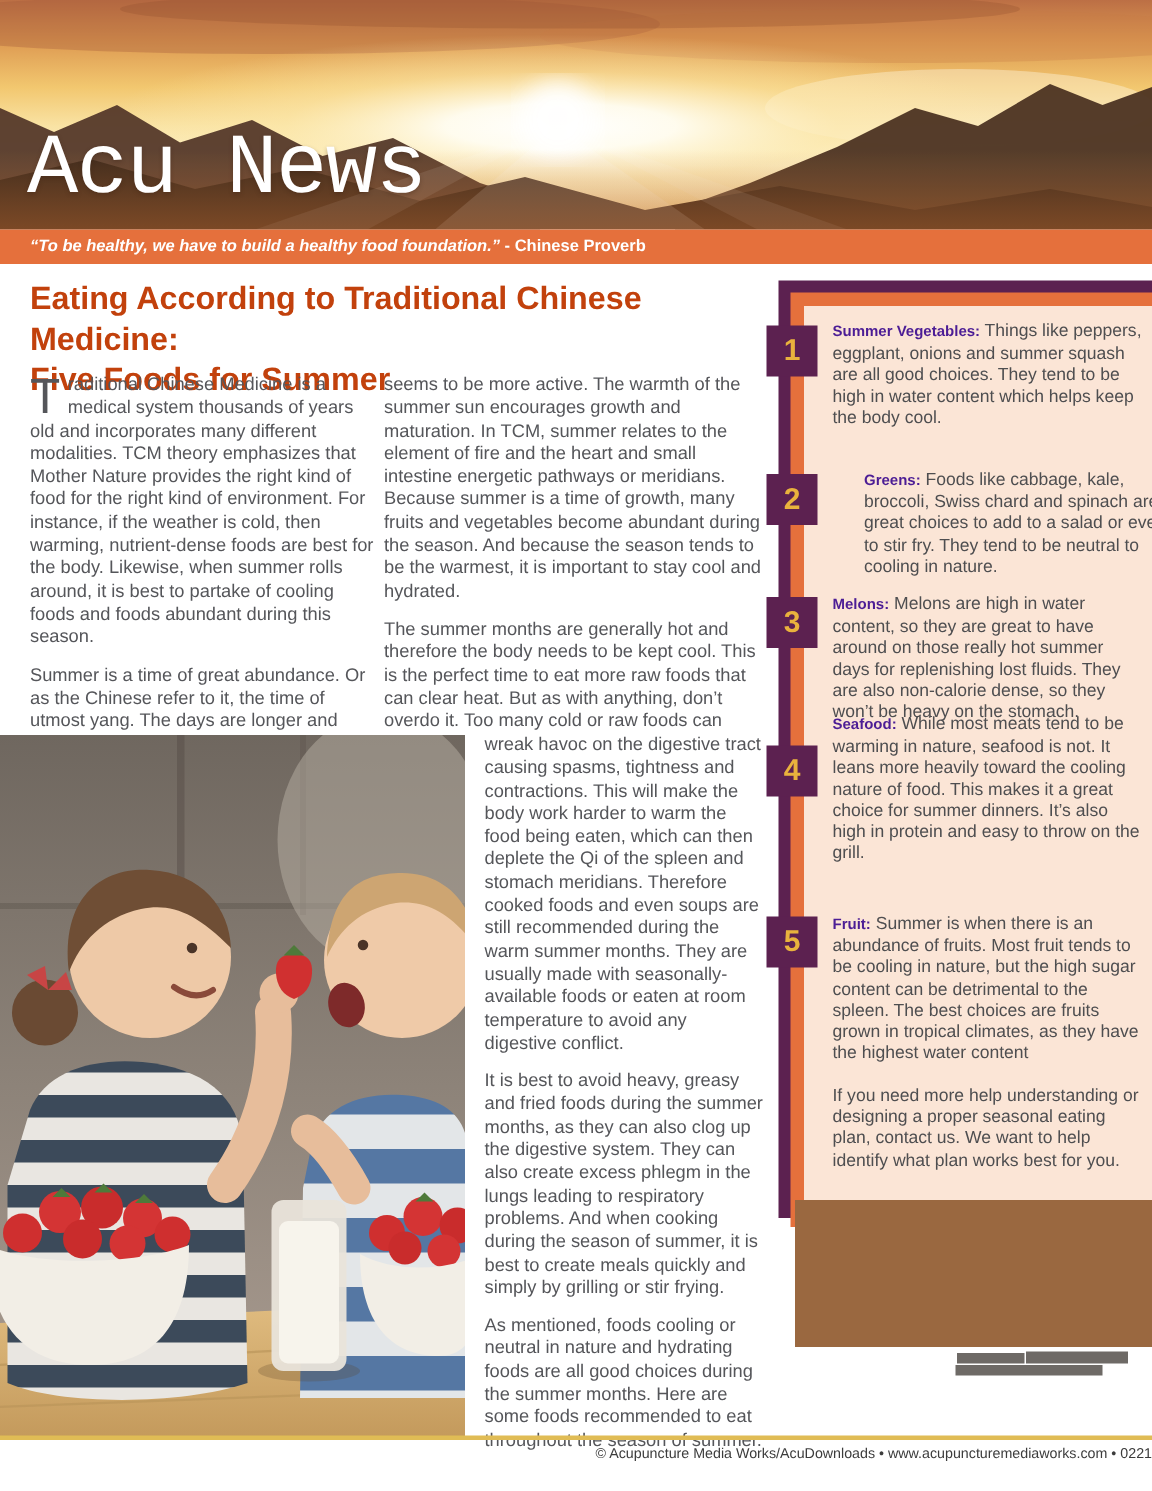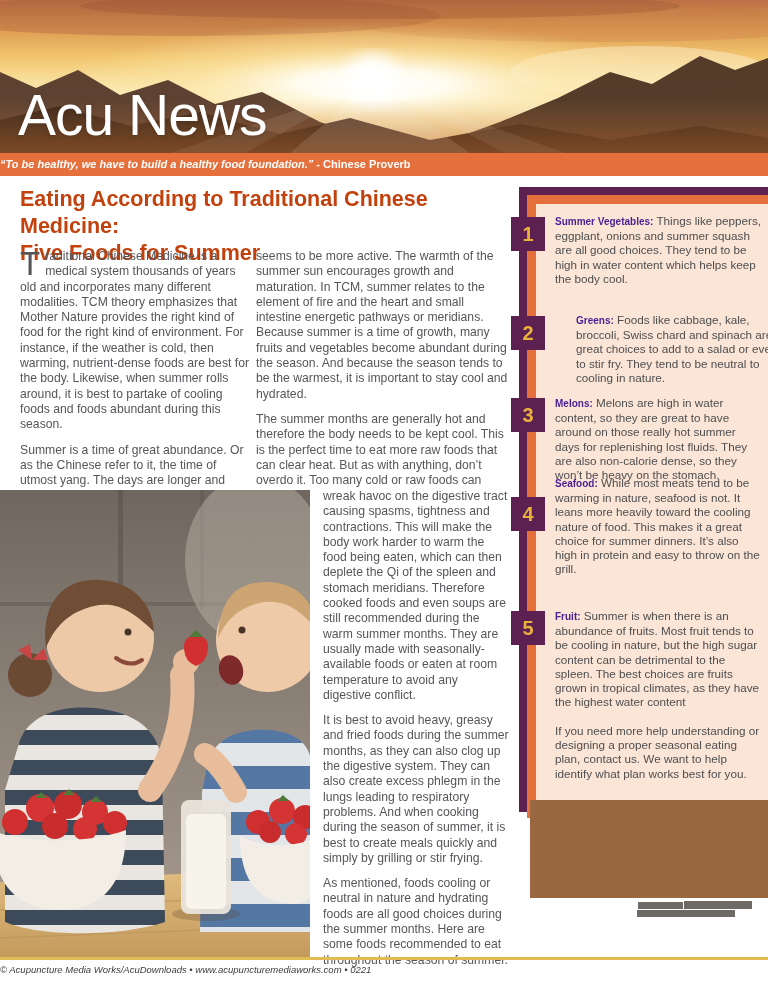--- a/index.html
+++ b/index.html
@@ -1,28 +1,28 @@
 <!DOCTYPE html>
 <html><head>
 <meta charset="utf-8">
 <style>
   html,body{margin:0;padding:0;background:#ffffff;}
   .page{position:relative;width:768px;height:994px;background:#ffffff;overflow:hidden;
         font-family:"Liberation Sans", sans-serif;}
 
   
-  .masthead{position:absolute;left:0;top:0;width:768px;height:153px;}
+  .masthead{position:absolute;left:0;top:0;width:768px;height:153px;font-family:Liberation Mono, monospace;}
   .masthead-art{position:absolute;left:0;top:0;width:768px;height:153px;display:block;}
   .masthead-title{position:absolute;left:18px;top:82px;font-size:57px;color:#ffffff;
                   letter-spacing:-1px;font-weight:normal;
                   text-shadow:0 1px 3px rgba(60,35,20,.35);}
 
   
   .quote-bar{position:absolute;left:0;top:153px;width:768px;height:23px;background:#e5703c;
-             color:#ffffff;font-size:11px;line-height:23px;box-sizing:border-box;
+             color:#ffffff;font-size:11px;line-height:23px;padding-left:20px;box-sizing:border-box;
              font-weight:bold;white-space:nowrap;}
   .quote-italic{font-style:italic;}
   .quote-attrib{font-style:normal;}
 
   
   .article-title{position:absolute;left:20px;top:186px;width:500px;color:#c2410c;
                  font-size:21.5px;font-weight:bold;line-height:27px;}
   .bodycol{position:absolute;color:#55565a;font-size:12.2px;line-height:15.3px;text-align:left;}
   .bodycol p{margin:0 0 10px 0;}
   .col1{left:20px;top:249px;width:231px;}
@@ -47,22 +47,22 @@
   .shead{color:#4c1d95;font-weight:bold;font-size:10px;}
 
   .brown-box{position:absolute;left:530px;top:800px;width:238px;height:98px;background:#9a6840;}
   .gray-bar{position:absolute;background:#6e6a66;}
   .gb1{left:638px;top:902px;width:45px;height:7px;}
   .gb2{left:684px;top:901px;width:68px;height:8px;}
   .gb3{left:637px;top:910px;width:98px;height:7px;}
 
   
   .footer-line{position:absolute;left:0;top:957px;width:768px;height:3px;background:#e0bc55;}
-  .footer-text{position:absolute;left:0;top:964px;width:768px;text-align:left;
-               font-size:9.5px;color:#3c3c3c;font-style:italic;}
+  .footer-text{position:absolute;left:0;top:964px;width:768px;text-align:right;
+               font-size:9.5px;color:#3c3c3c;}
 </style>
 </head>
 <body>
 
 <div class="page">
 
   <div class="masthead">
     <svg class="masthead-art" viewBox="0 0 768 153" preserveAspectRatio="none">
       <defs>
         <linearGradient id="sky" x1="0" y1="0" x2="0" y2="1">

